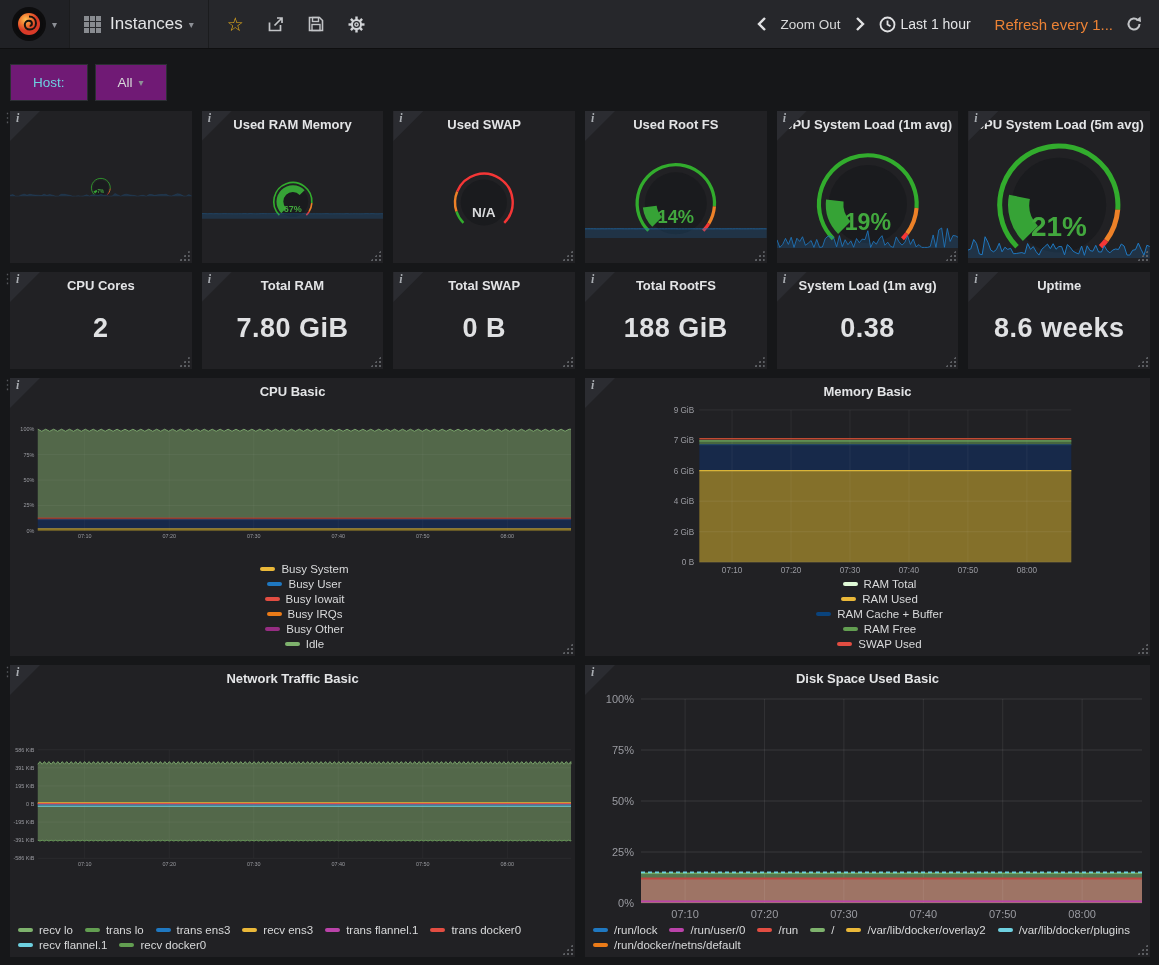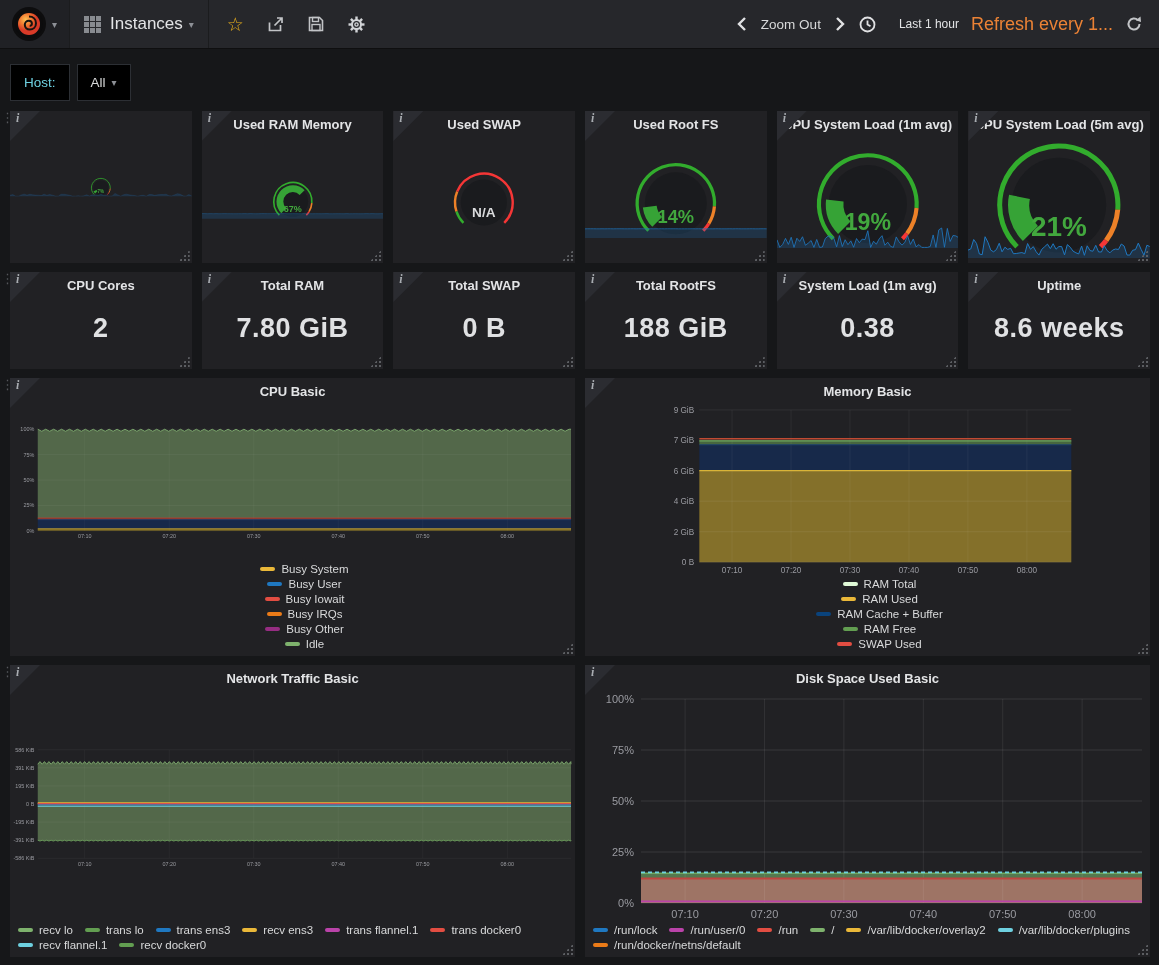--- a/index.html
+++ b/index.html
@@ -11,25 +11,25 @@
   .logo-circle{width:34px;height:34px;border-radius:50%;background:#0d0d0e;display:flex;align-items:center;justify-content:center;}
   .caret{color:#8d9096;font-size:10px;margin-left:6px;}
   .dash-title{color:#e3e4e6;font-size:17px;margin-left:9px;}
   .grid-icon{display:grid;grid-template-columns:repeat(3,5px);grid-template-rows:repeat(3,5px);gap:1px;}
   .grid-icon i{background:#9a9da2;opacity:.85;}
   .nav-actions{display:flex;align-items:center;gap:22px;padding:0 18px;}
   .star{color:#edb21c;font-size:19px;cursor:pointer;}
   .icon-btn{display:flex;align-items:center;cursor:pointer;}
   .nav-right{margin-left:auto;display:flex;align-items:center;gap:12px;padding-right:16px;}
   .nav-right .txt{color:#d8d9da;font-size:13.5px;cursor:pointer;}
-  .nav-right .time{color:#e3e4e6;font-size:12px;display:flex;align-items:center;gap:23px;cursor:pointer;justify-content:space-between;}
-  .refresh-label{color:#eb8235;font-size:18px;cursor:pointer;}
+  .nav-right .time{color:#e3e4e6;font-size:14px;display:flex;align-items:center;gap:5px;cursor:pointer;justify-content:space-between;}
+  .refresh-label{color:#eb8235;font-size:15px;cursor:pointer;margin-left:12px;}
   
   .submenu{display:flex;gap:7px;padding:15px 0 10px 10px;}
-  .chip{height:35px;display:flex;align-items:center;padding:0 13px;background:#000000;border:1px solid #2c2f34;cursor:pointer;}
+  .chip{height:35px;display:flex;align-items:center;padding:0 22px;background:#701a75;border:1px solid #2c2f34;cursor:pointer;}
   .chip.host-label{color:#6ed0e0;font-size:13.5px;cursor:default;}
   .chip.host-value{color:#d8d9da;font-size:13.5px;}
   
   .dash{padding:0 9px 0 10px;}
   .row{display:flex;gap:10px;margin-bottom:9px;position:relative;}
   .row-handle{position:absolute;left:-9px;top:2px;color:#55575b;font-size:13px;line-height:10px;cursor:grab;width:8px;}
   .panel{position:relative;background:#212124;flex:1;display:flex;flex-direction:column;min-width:0;}
   .panel-title{height:26px;line-height:28px;text-align:center;font-size:13px;font-weight:bold;color:#e3e4e6;white-space:nowrap;overflow:hidden;cursor:pointer;flex:0 0 auto;}
   .info-corner{position:absolute;top:0;left:0;width:30px;height:30px;background:#2b2c31;clip-path:polygon(0 0,100% 0,0 100%);z-index:3;cursor:pointer;}
   .info-corner span{position:absolute;top:0;left:6px;font-family:"Liberation Serif",serif;font-style:italic;font-weight:bold;font-size:12px;color:#a9adb2;}

